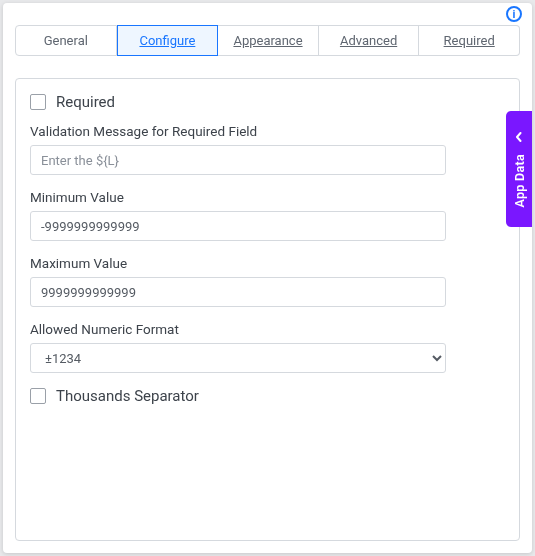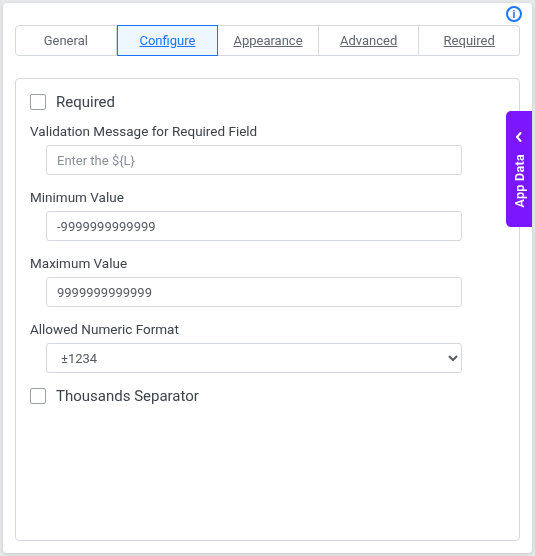--- a/index.html
+++ b/index.html
@@ -136,21 +136,20 @@
     max-width: 416px;
     height: 30px;
     border: 1px solid #d5d9de;
     border-radius: 3px;
     padding: 0 10px;
     font-size: 13px;
     color: #555b63;
     background: #fff;
     font-family: inherit;
     outline: none;
-    margin-left: 16px;
   }
   .text-input::placeholder { color: #8a9099; }
   .select-input { appearance: auto; }
   .appdata-handle {
     position: absolute;
     right: 0;
     top: 108px;
     width: 26px;
     height: 116px;
     background: #7a17ff;

